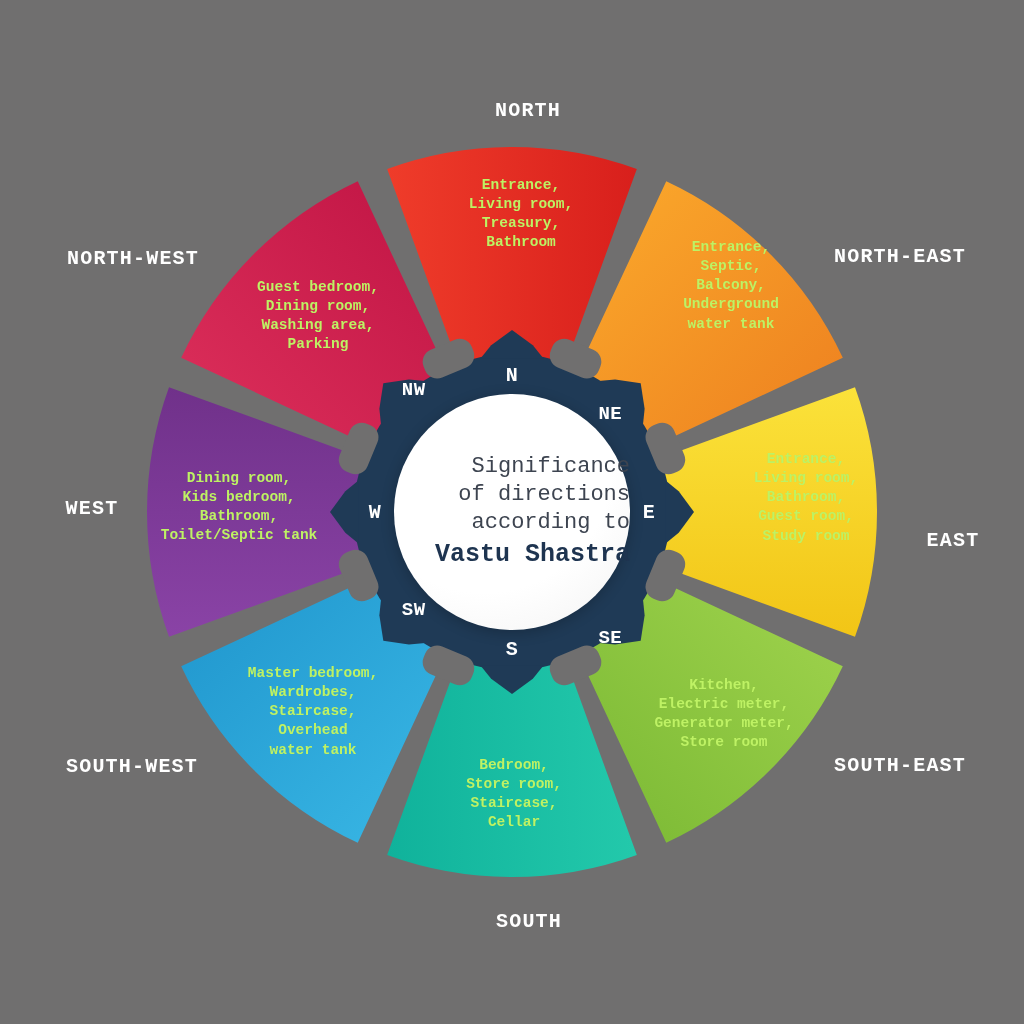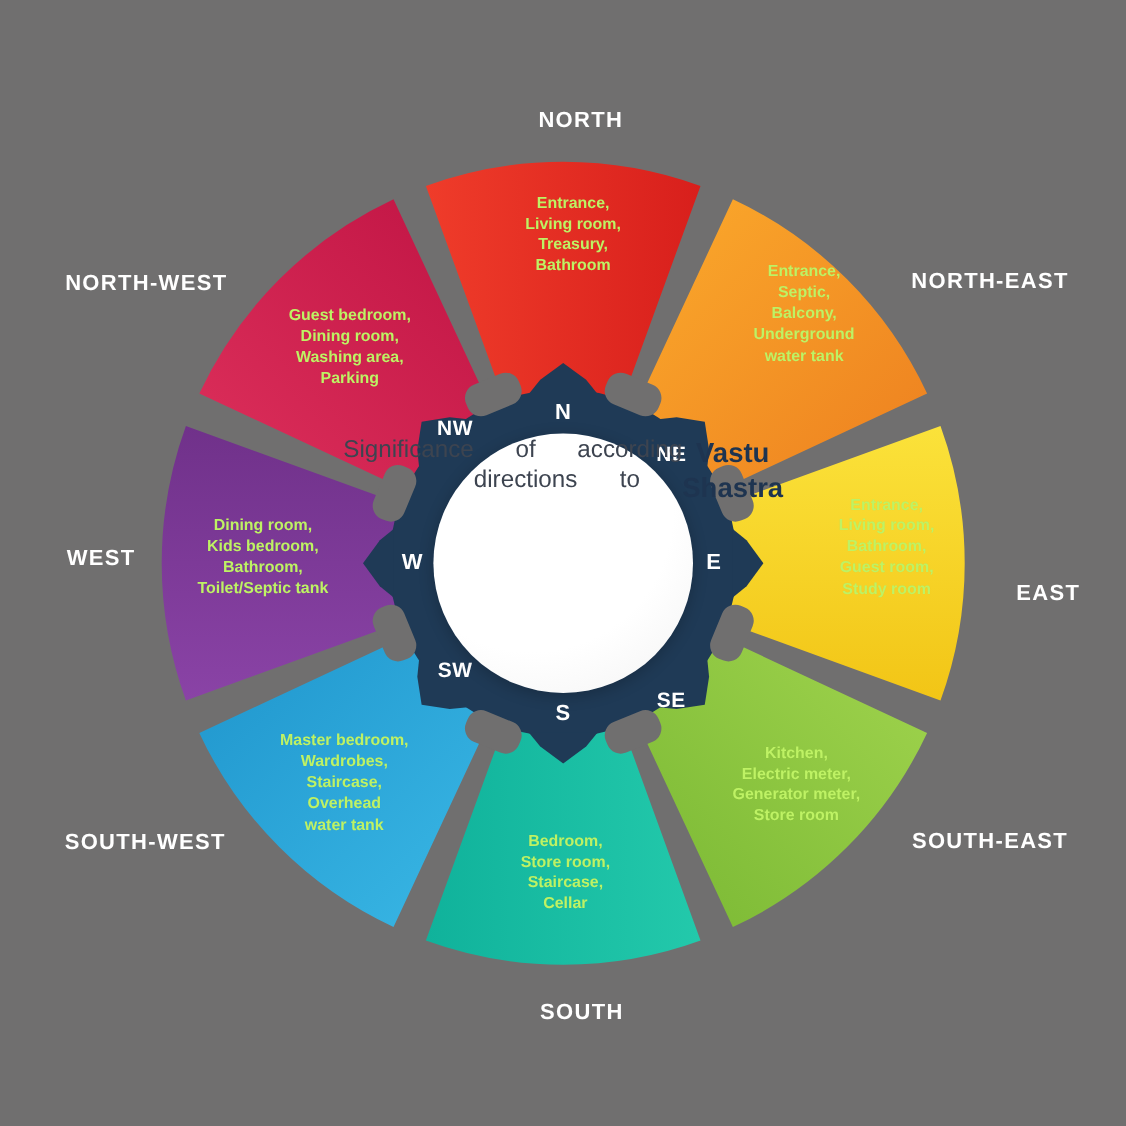--- a/index.html
+++ b/index.html
@@ -13,20 +13,21 @@
     font-family: "Liberation Sans", sans-serif;
     overflow: hidden;
     position: relative;
   }
   #wheel-stage {
     position: absolute;
     left: 0;
     top: 0;
     width: 945px;
     height: 1024px;
+    font-family: Liberation Mono, monospace;
   }
   svg.wheel {
     display: block;
     width: 1024px;
     height: 1024px;
   }
 
   
   .outer-label {
     position: absolute;
@@ -70,22 +71,22 @@
     left: 512px;
     top: 512px;
     width: 236px;
     height: 236px;
     margin-left: -118px;
     margin-top: -118px;
     border-radius: 50%;
     background: radial-gradient(circle at 38% 30%, #ffffff 0%, #ffffff 58%, #f2f2f2 100%);
     box-shadow: 0 3px 14px rgba(0,0,0,0.22);
     display: flex;
-    flex-direction: row;
-    align-items: flex-start;
+    flex-direction: column;
+    align-items: flex-end;
     justify-content: center;
     text-align: center;
     line-height: 1.28;
   }
   #center-hub .hub-line {
     color: #3d4450;
     font-size: 22px;
     font-weight: normal;
   }
   #center-hub .hub-brand {

